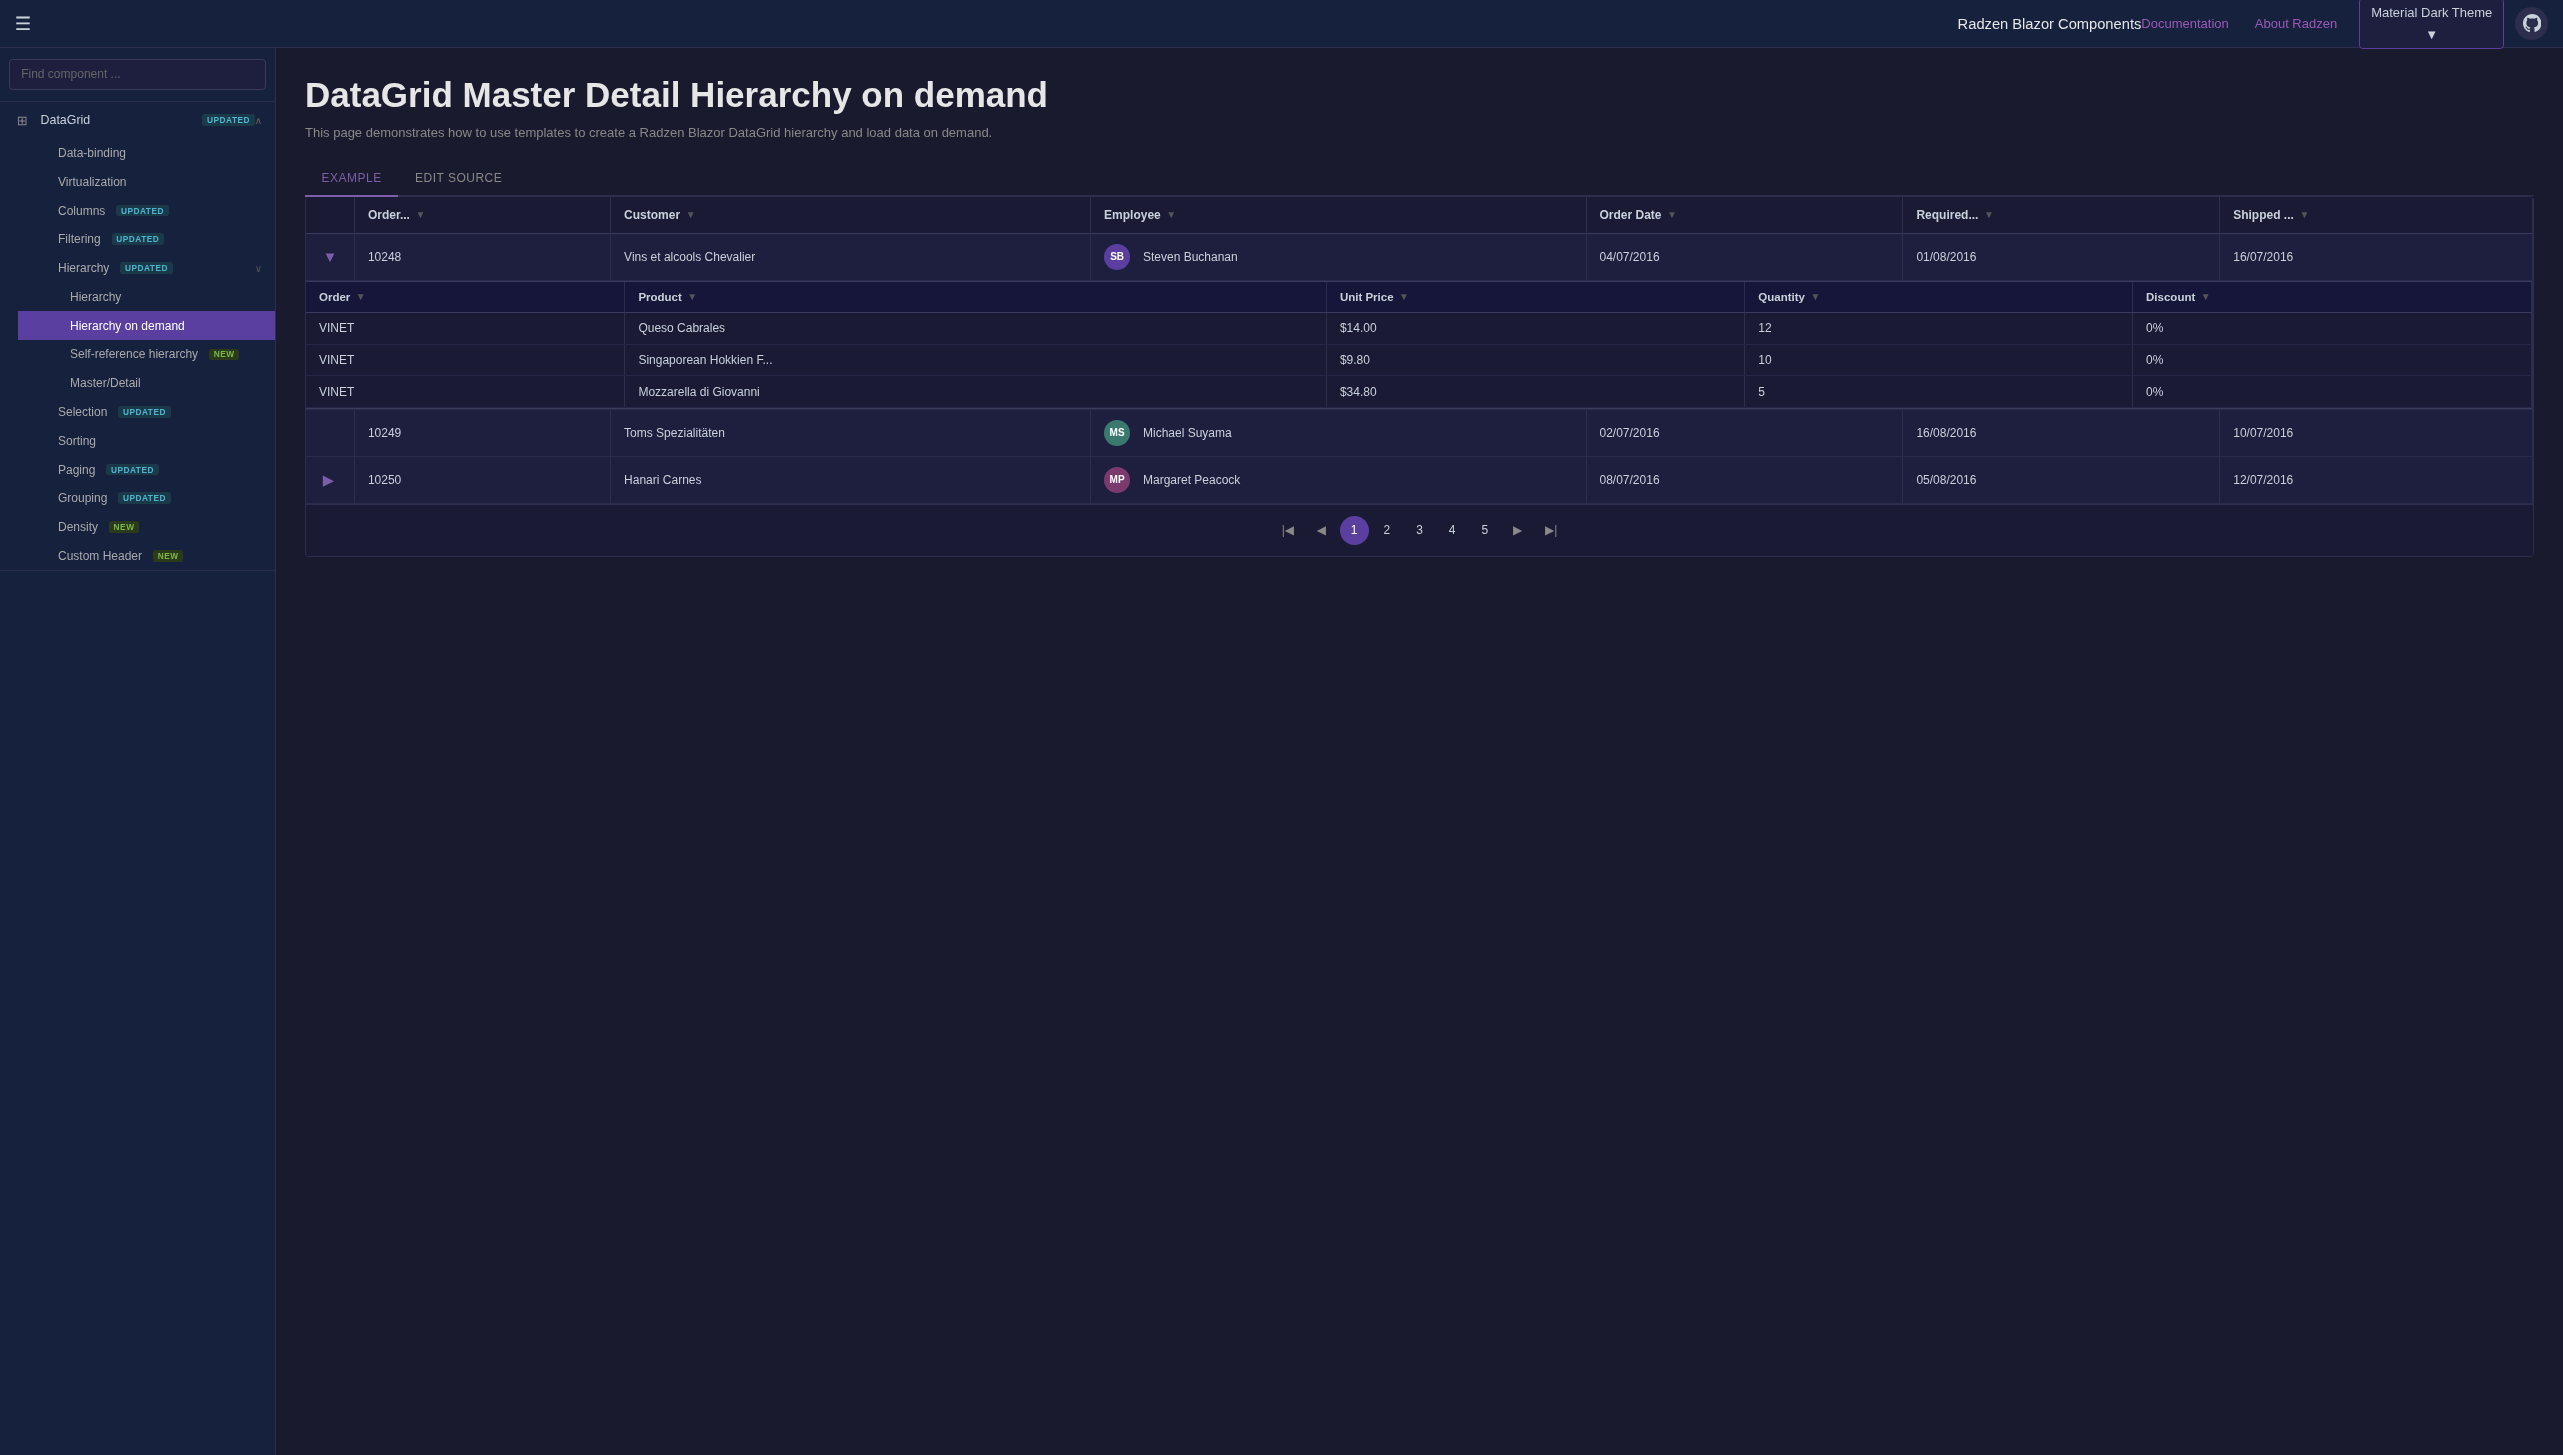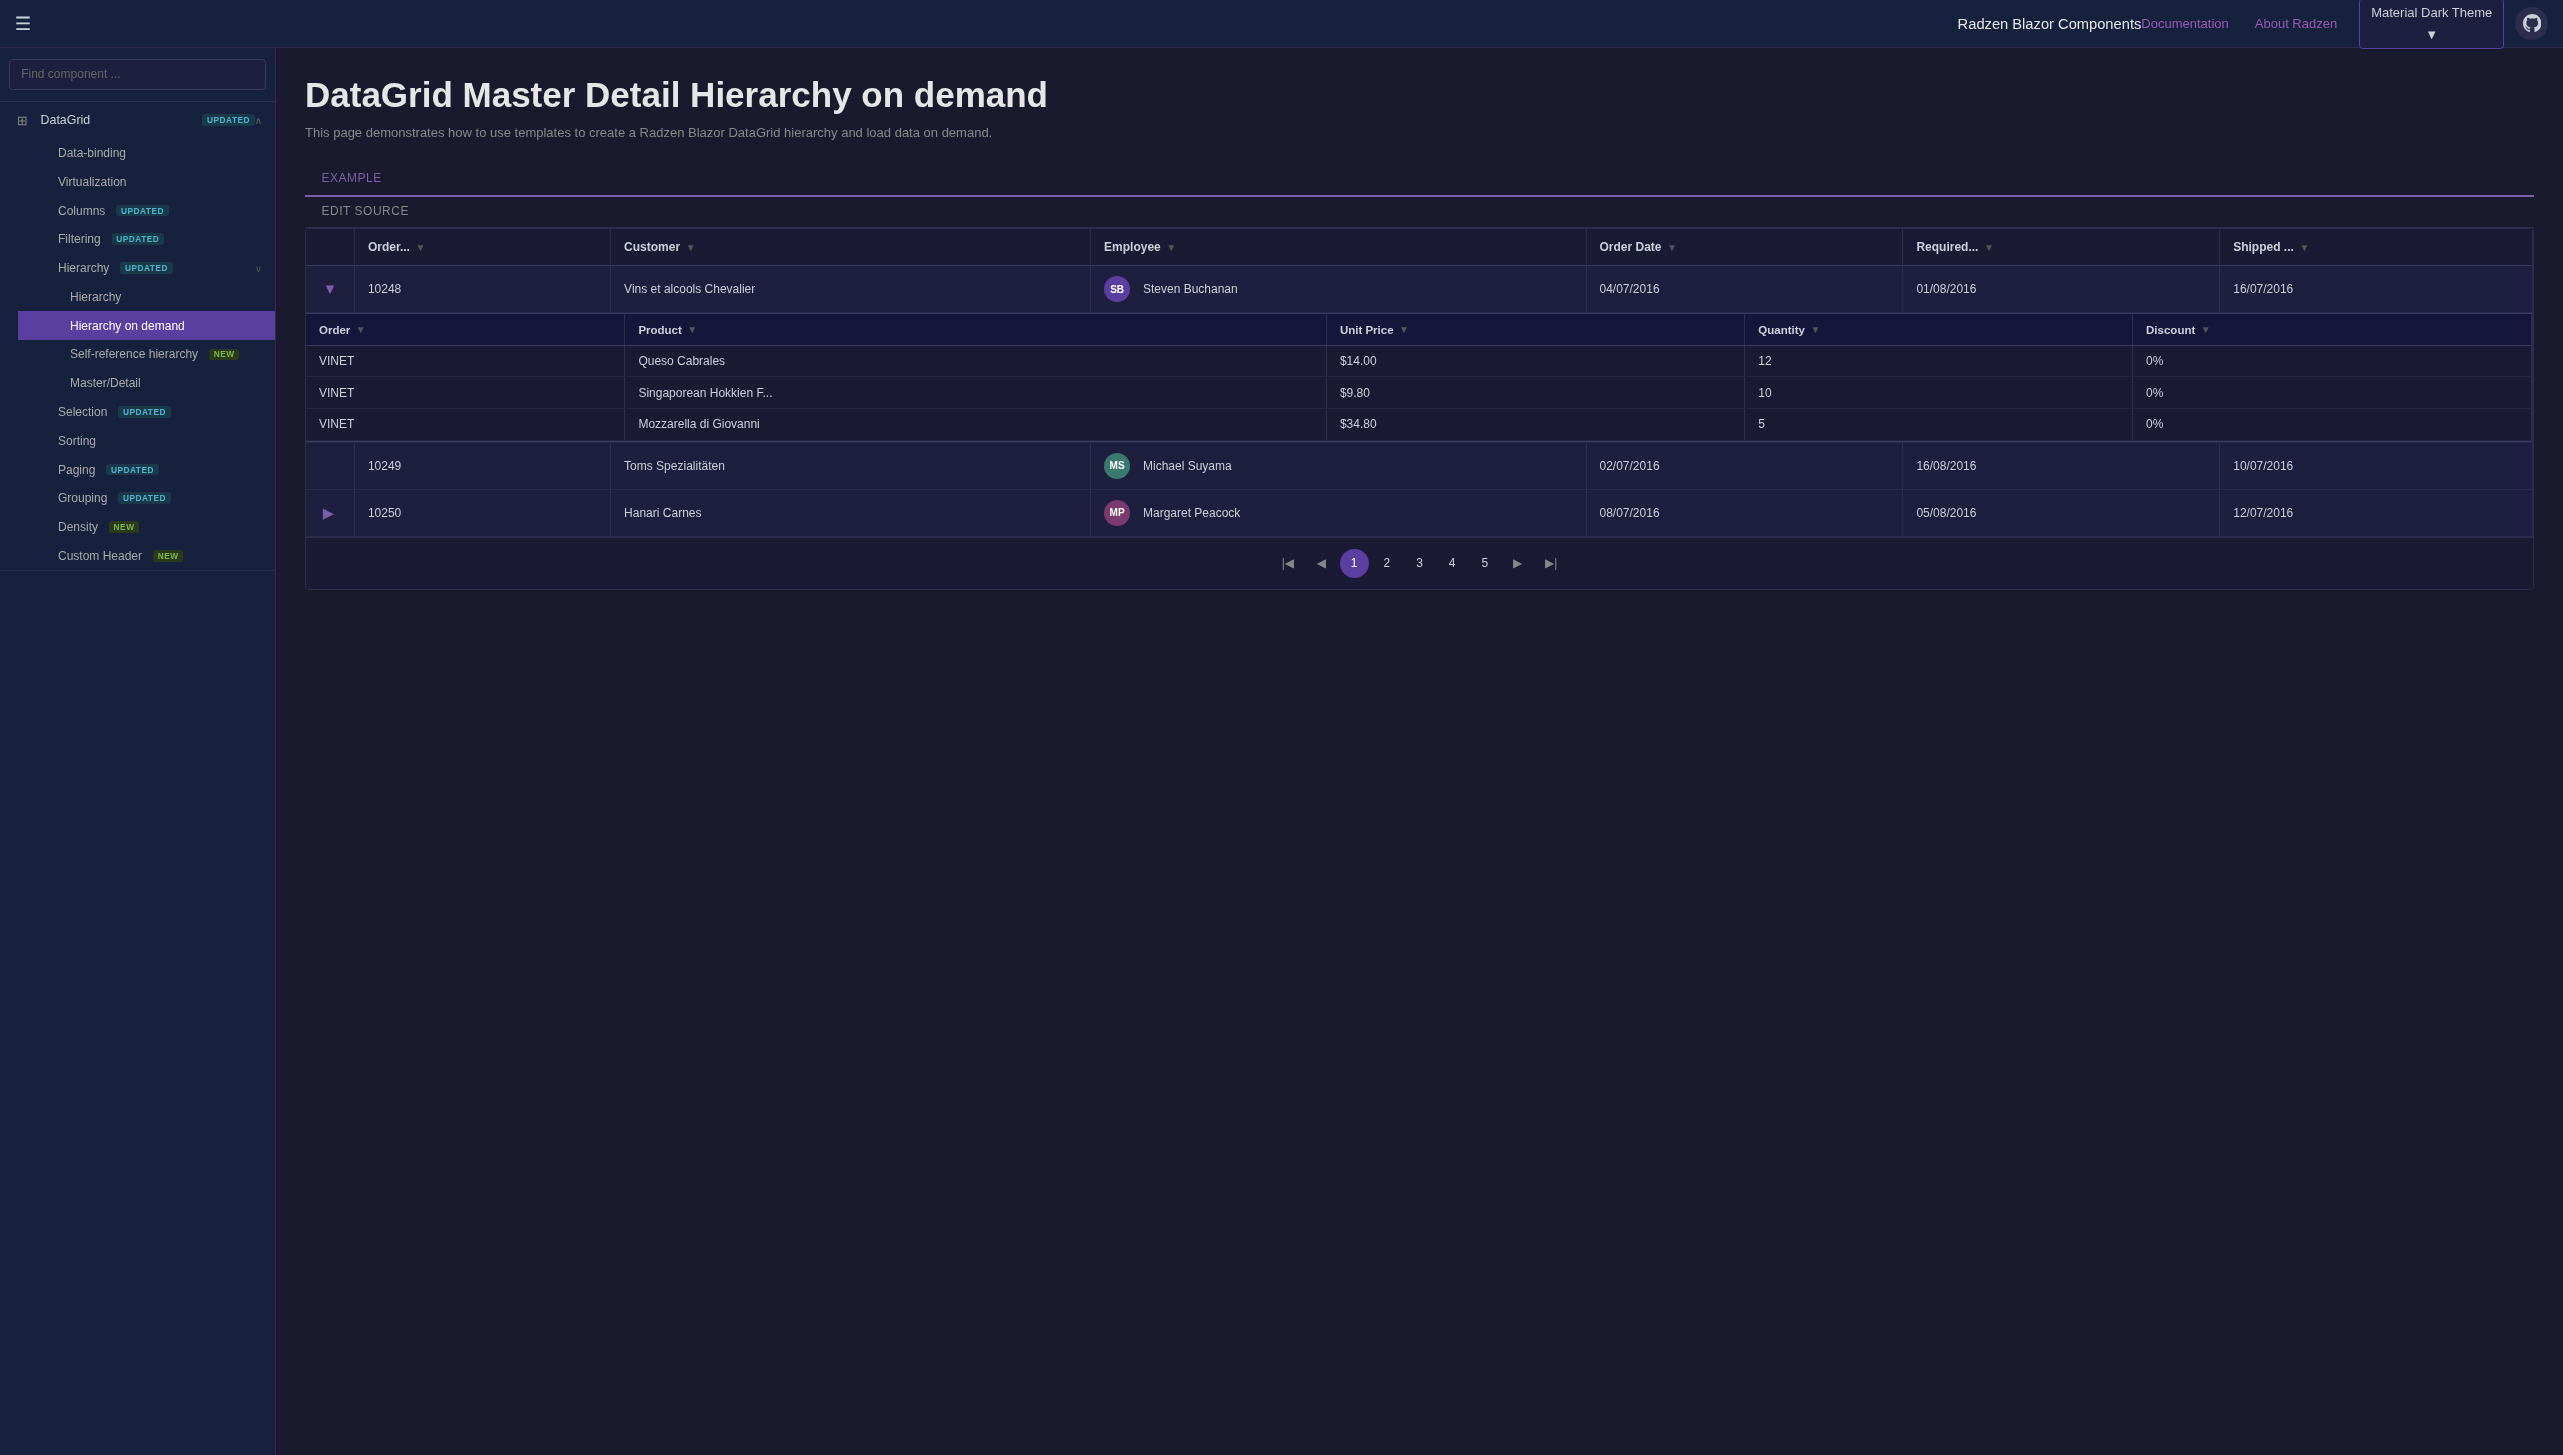--- a/index.html
+++ b/index.html
@@ -183,21 +183,20 @@
       color: #888;
       font-size: 13px;
       margin-bottom: 22px;
     }
 
     
     .tabs {
       display: flex;
       border-bottom: 1.8px solid #2d2d4e;
       margin-bottom: 0;
-      flex-direction: column;
     }
     .tab {
       padding: 9.2px 16.6px;
       cursor: pointer;
       font-size: 12px;
       color: #888;
       letter-spacing: 0.5px;
       text-transform: uppercase;
       font-weight: 500;
       border-bottom: 2.8px solid transparent;

